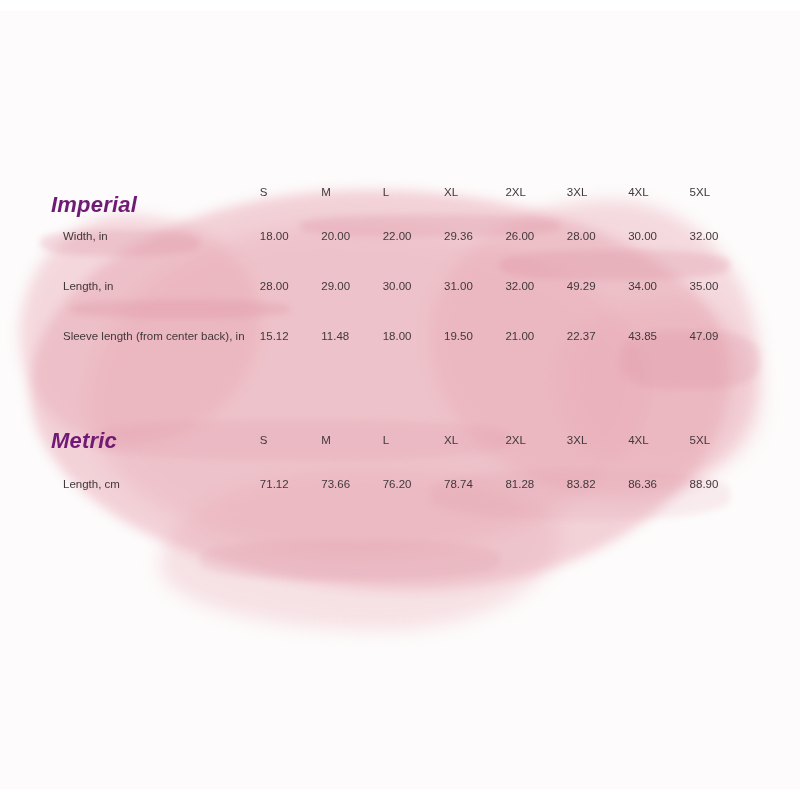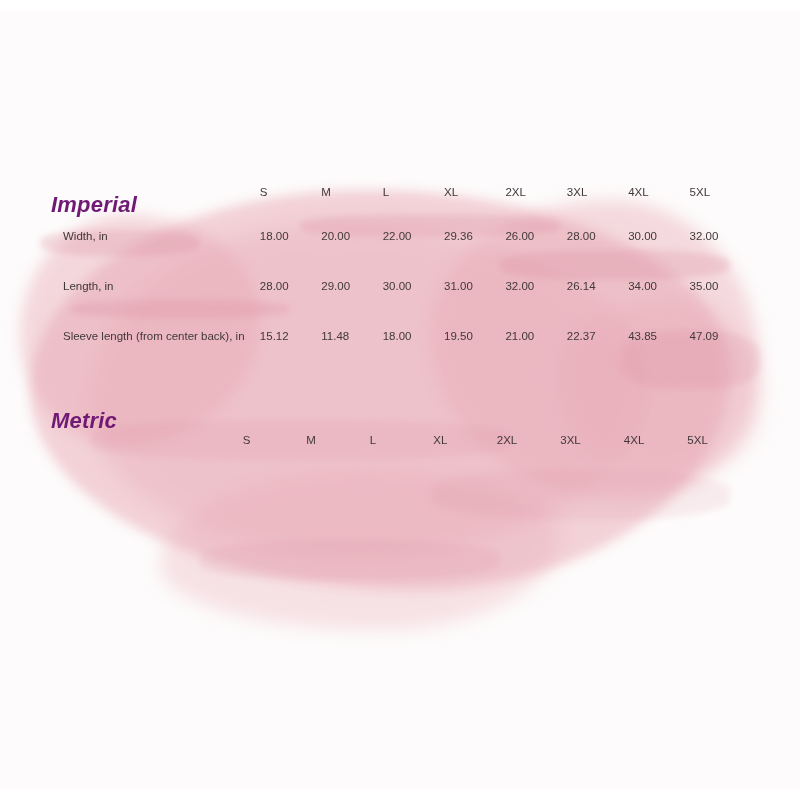--- a/index.html
+++ b/index.html
@@ -95,21 +95,21 @@
 
   .section-title {
     position: absolute;
     color: #701a75;
     font-style: italic;
     font-weight: bold;
     font-size: 22px;
     letter-spacing: 0.2px;
   }
   #imperial-title { left: 51px; top: 192px; }
-  #metric-title { left: 51px; top: 408px; }
+  #metric-title { left: 51px; top: 428px; }
 
   table.size-table {
     position: absolute;
     border-collapse: collapse;
     font-size: 11.5px;
     color: #40383a;
   }
   #imperial-table { left: 51px; top: 186px; width: 700px; }
   #metric-table { left: 51px; top: 434px; width: 700px; }
 
@@ -204,21 +204,21 @@
           <td>30.00</td>
           <td>32.00</td>
         </tr>
         <tr>
           <td class="rowlabel">Length, in</td>
           <td>28.00</td>
           <td>29.00</td>
           <td>30.00</td>
           <td>31.00</td>
           <td>32.00</td>
-          <td>26.14</td>
+          <td>49.29</td>
           <td>34.00</td>
           <td>35.00</td>
         </tr>
         <tr>
           <td class="rowlabel">Sleeve length (from center back), in</td>
           <td>15.12</td>
           <td>11.48</td>
           <td>18.00</td>
           <td>19.50</td>
           <td>21.00</td>
@@ -250,17 +250,28 @@
           <th class="sizehead">M</th>
           <th class="sizehead">L</th>
           <th class="sizehead">XL</th>
           <th class="sizehead">2XL</th>
           <th class="sizehead">3XL</th>
           <th class="sizehead">4XL</th>
           <th class="sizehead">5XL</th>
         </tr>
       </thead>
       <tbody>
+        <tr>
+          <td class="rowlabel">Length, cm</td>
+          <td>71.12</td>
+          <td>73.66</td>
+          <td>76.20</td>
+          <td>78.74</td>
+          <td>81.28</td>
+          <td>83.82</td>
+          <td>86.36</td>
+          <td>88.90</td>
+        </tr>
       </tbody>
     </table>
 
   </div>
 </div>
 
 </body></html>

